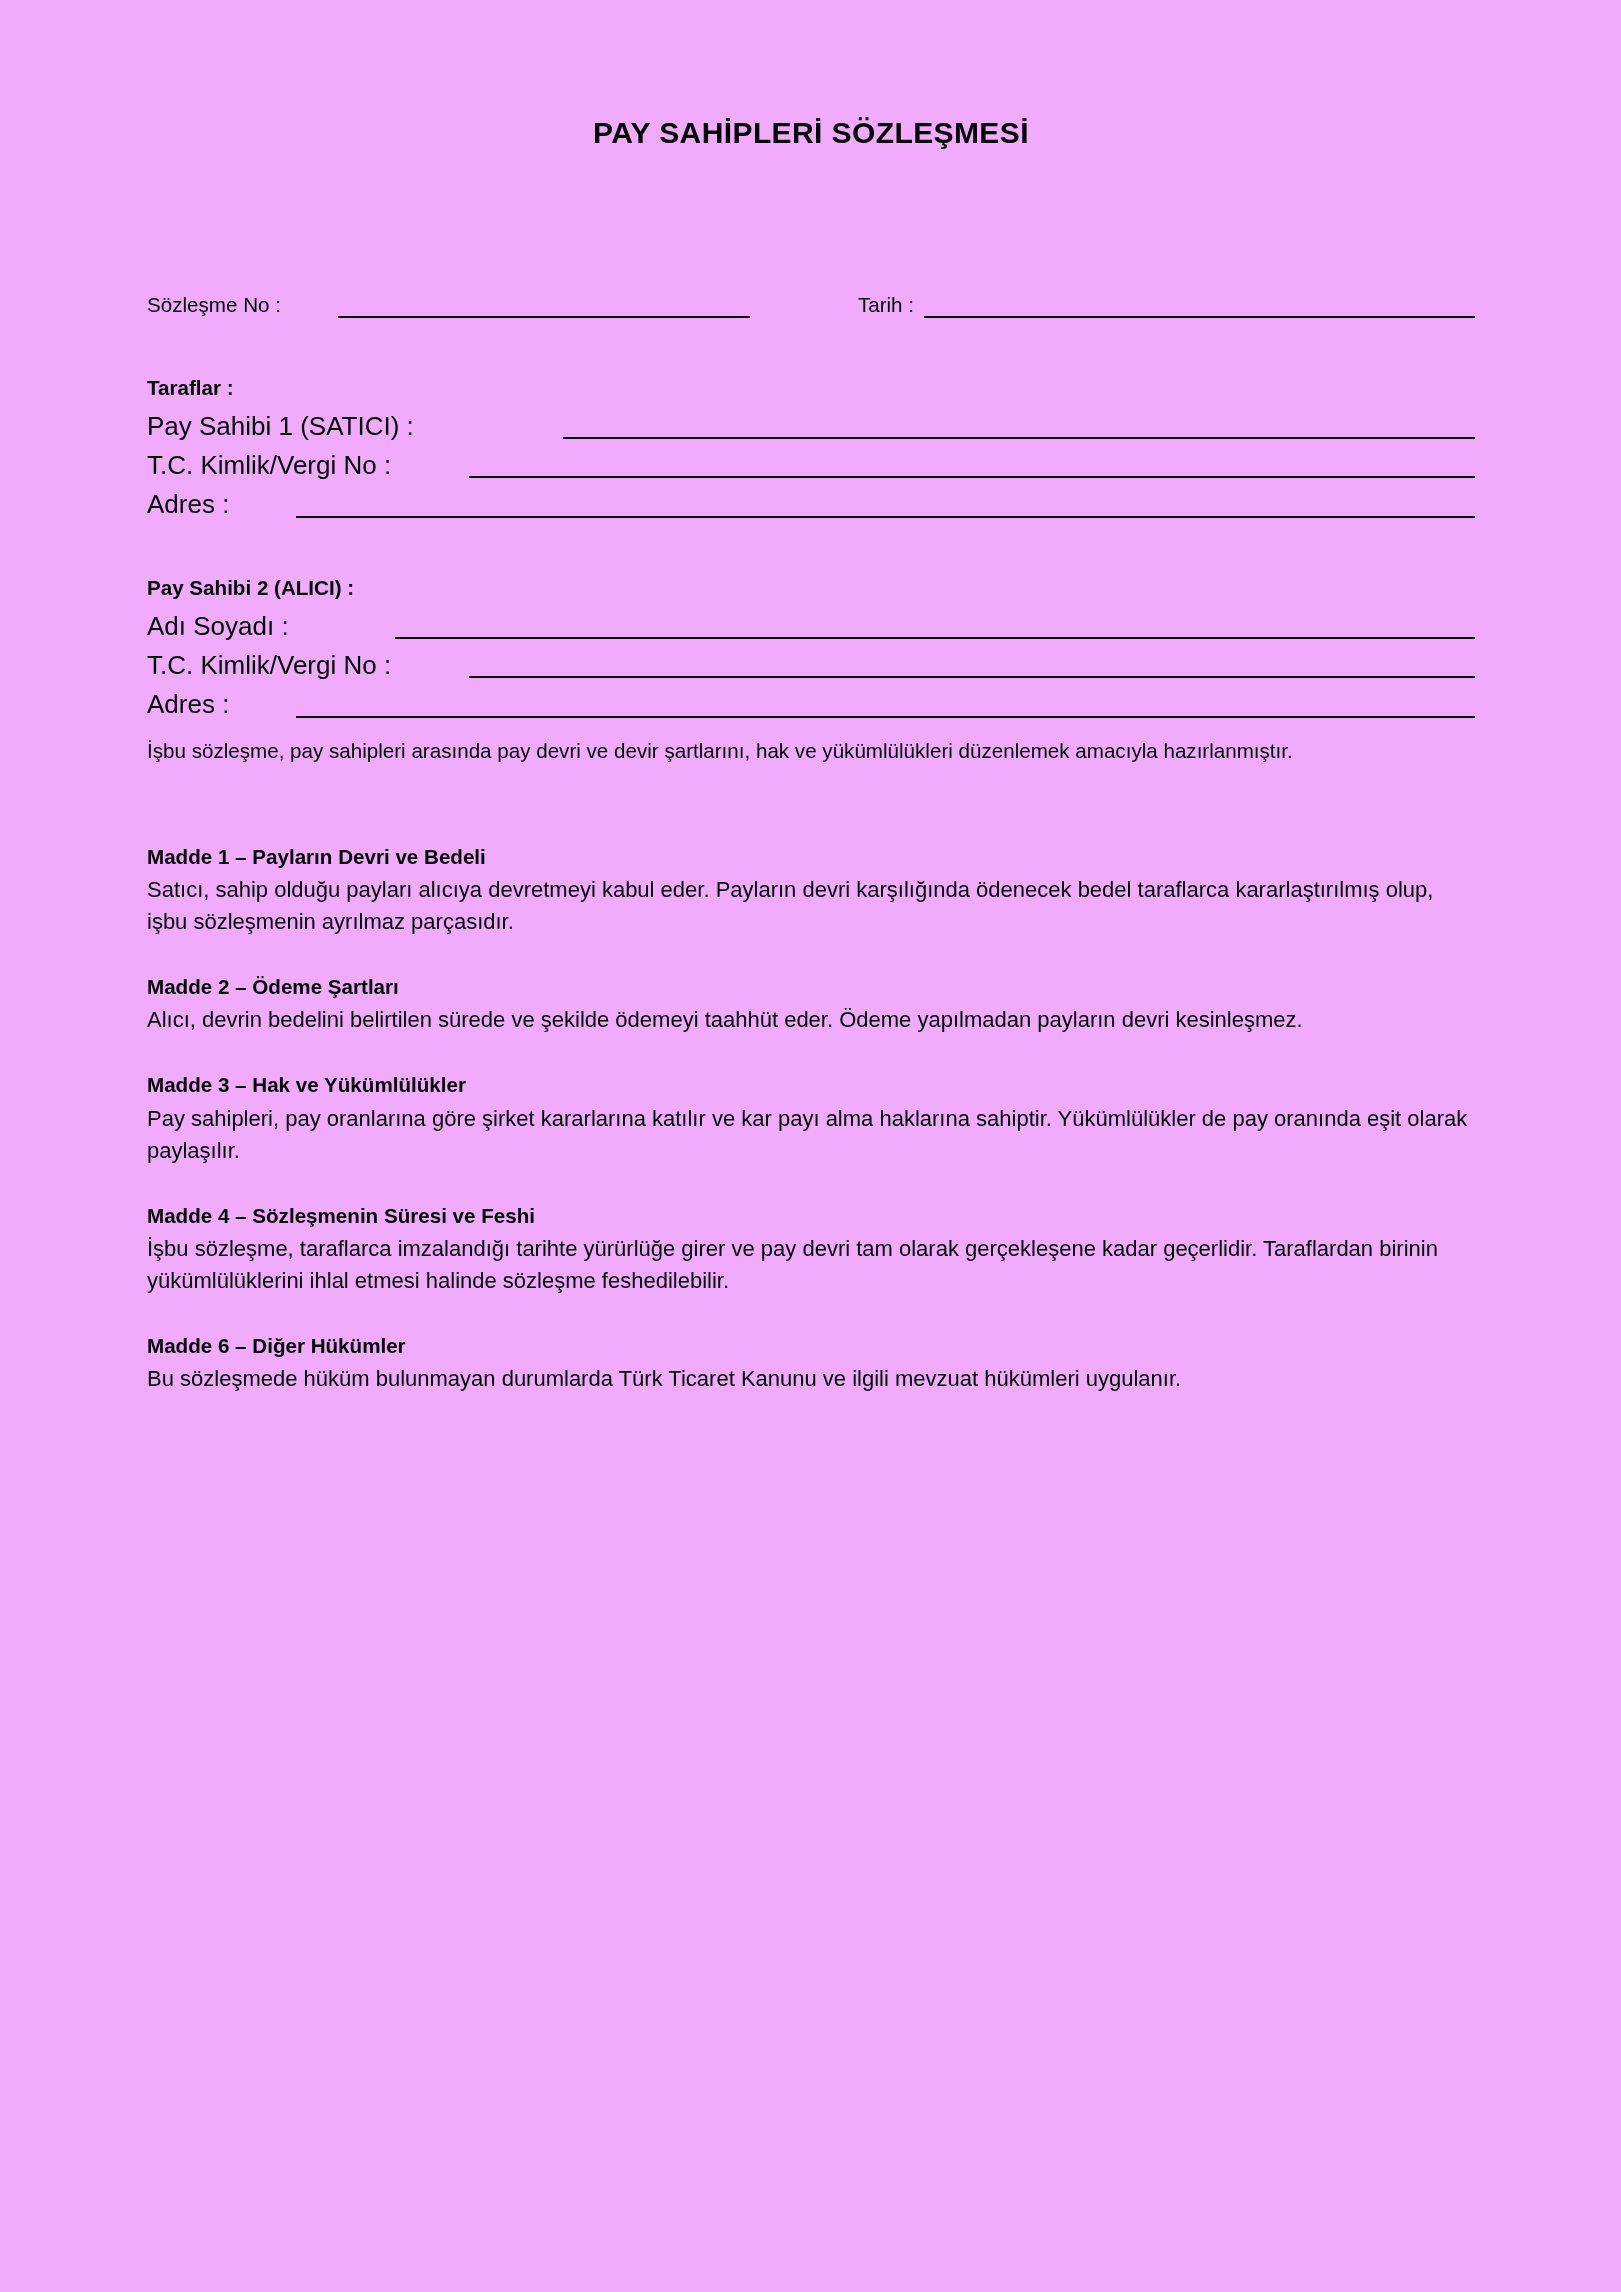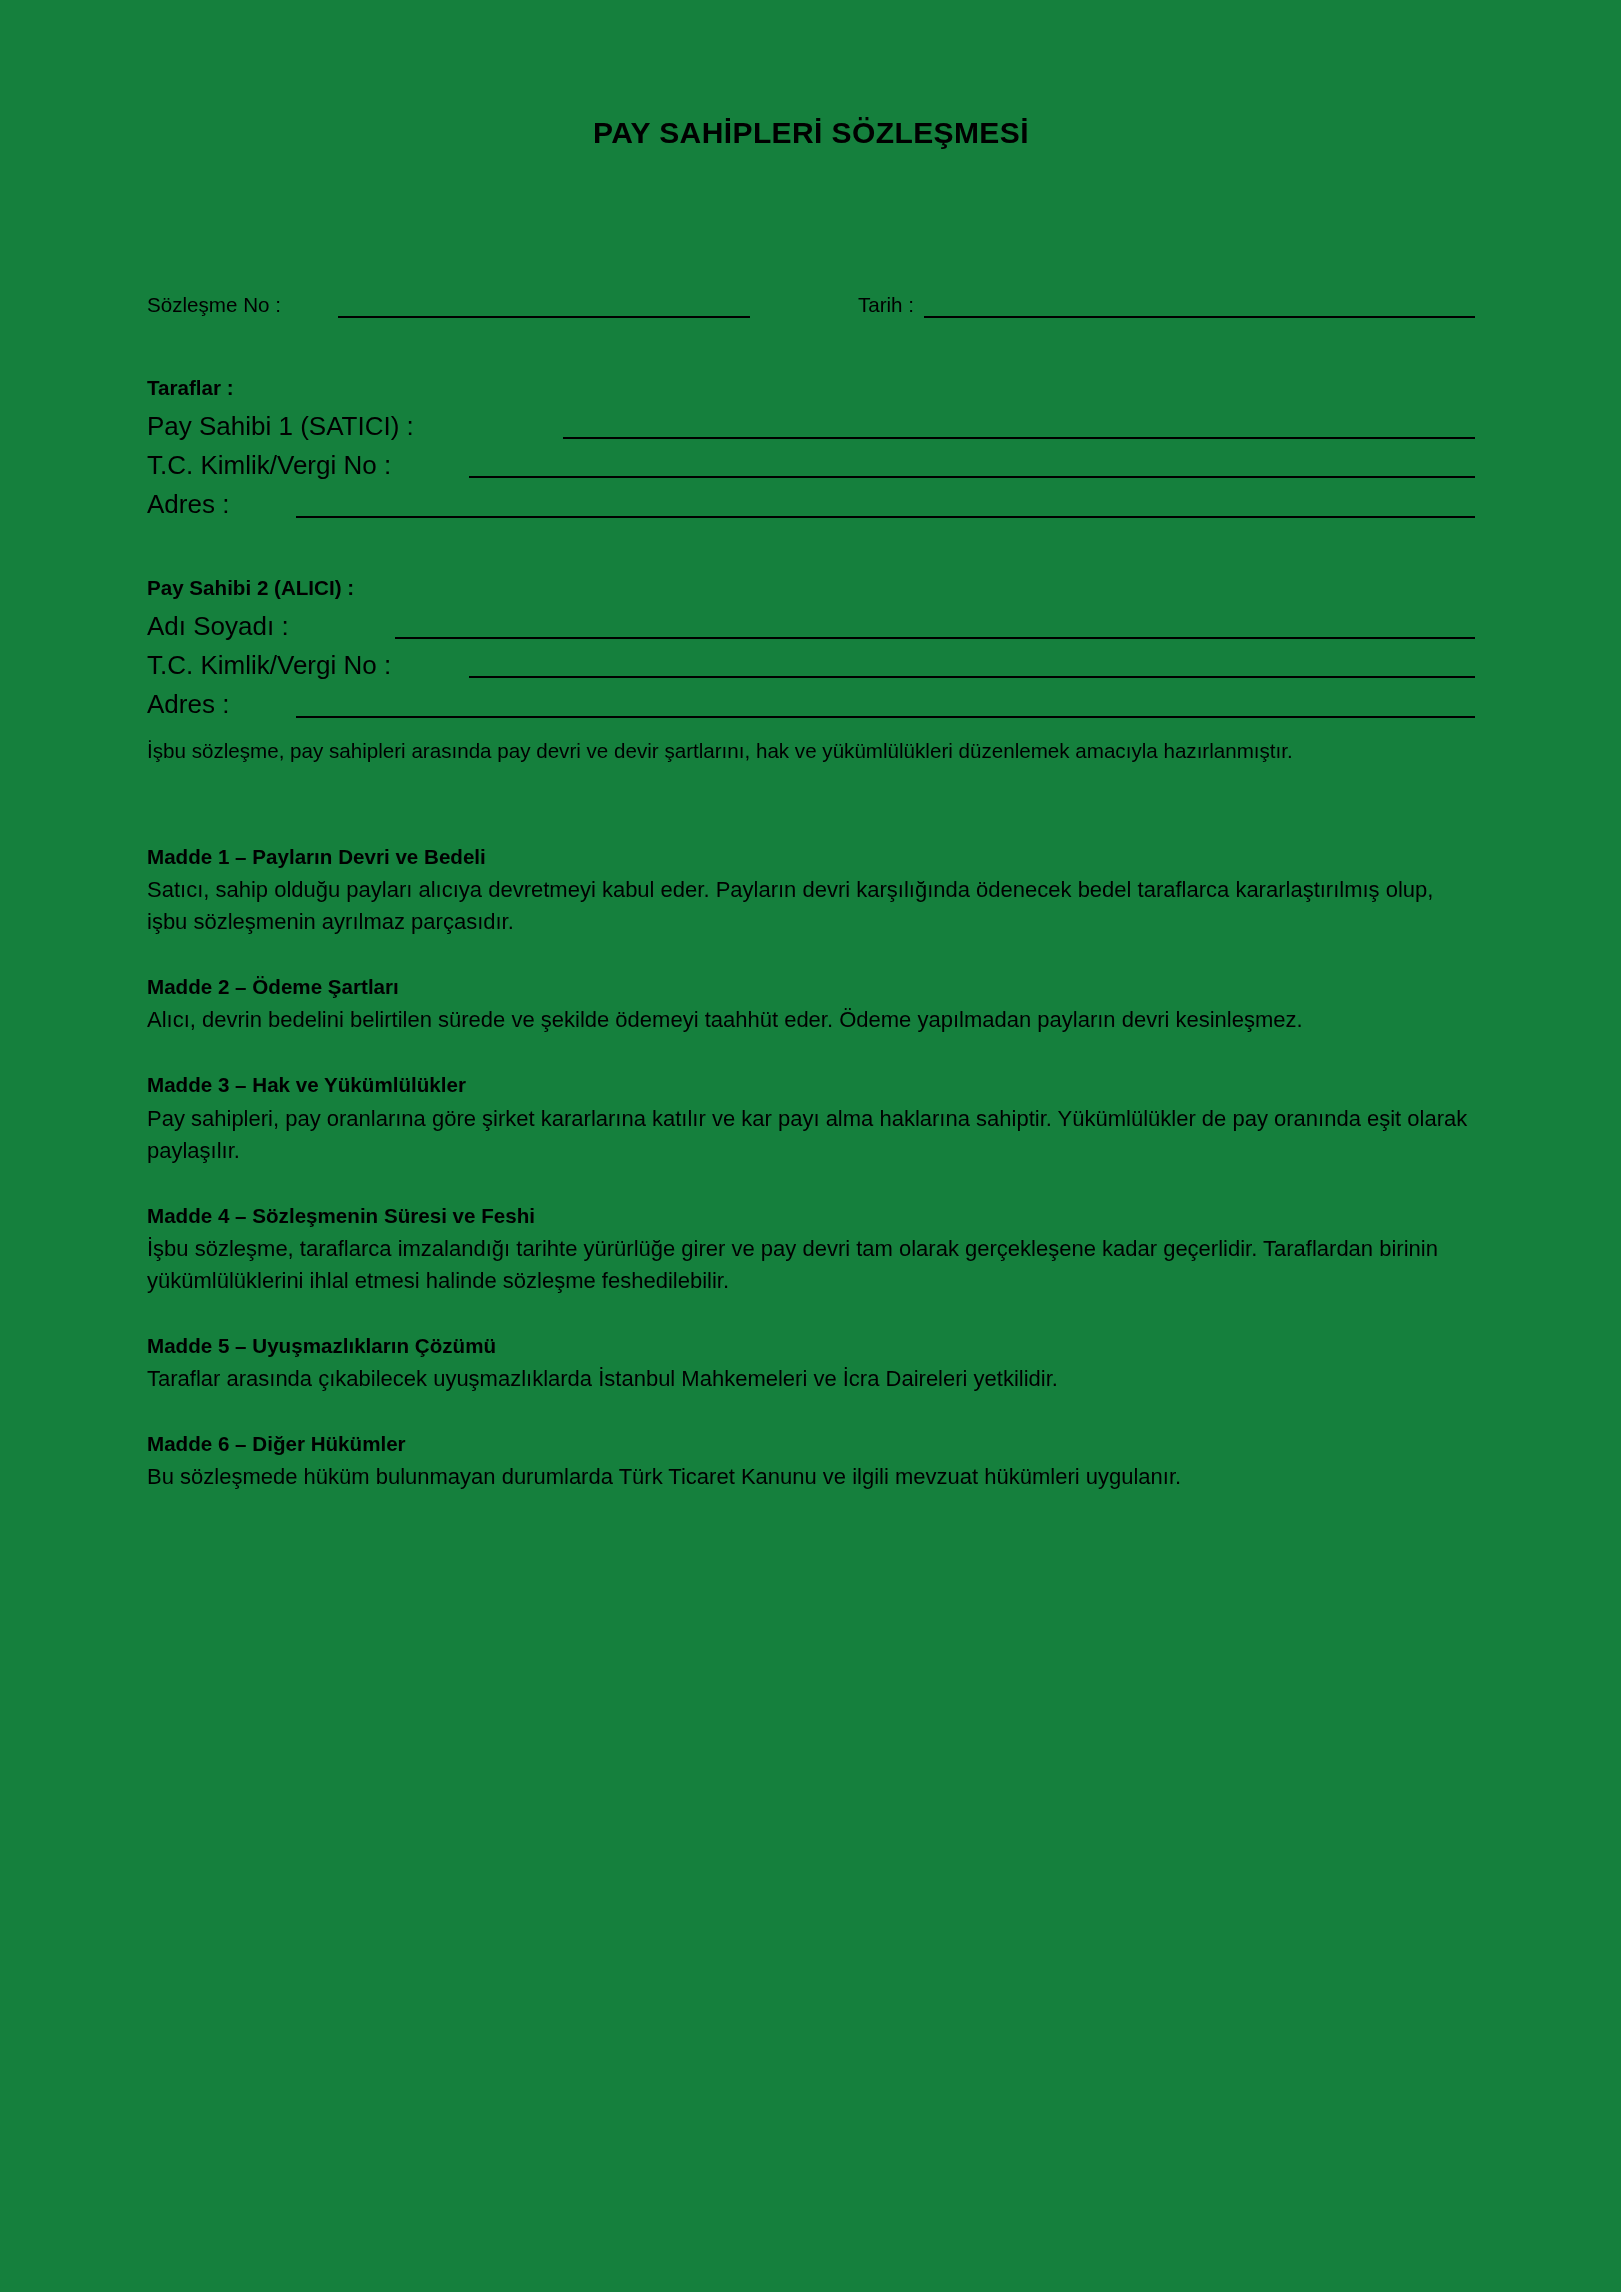--- a/index.html
+++ b/index.html
@@ -13,21 +13,21 @@
     font-family: "Liberation Sans", sans-serif;
     color: #000000;
     -webkit-font-smoothing: antialiased;
   }
   .page {
     position: relative;
     width: 1621px;
     height: 2293px;
     box-sizing: border-box;
     padding: 0;
-    background: #15803d;
+    background: #f0abfc;
   }
   .content {
     position: absolute;
     left: 147px;
     top: 0;
     width: 1328px;
   }
 
   .doc-title {
     text-align: center;
@@ -178,24 +178,20 @@
     <div class="clause">
       <p class="clause-title">Madde 3 – Hak ve Yükümlülükler</p>
       <p class="clause-body">Pay sahipleri, pay oranlarına göre şirket kararlarına katılır ve kar payı alma haklarına sahiptir. Yükümlülükler de pay oranında eşit olarak paylaşılır.</p>
     </div>
 
     <div class="clause">
       <p class="clause-title">Madde 4 – Sözleşmenin Süresi ve Feshi</p>
       <p class="clause-body">İşbu sözleşme, taraflarca imzalandığı tarihte yürürlüğe girer ve pay devri tam olarak gerçekleşene kadar geçerlidir. Taraflardan birinin yükümlülüklerini ihlal etmesi halinde sözleşme feshedilebilir.</p>
     </div>
 
-    <div class="clause">
-      <p class="clause-title">Madde 5 – Uyuşmazlıkların Çözümü</p>
-      <p class="clause-body">Taraflar arasında çıkabilecek uyuşmazlıklarda İstanbul Mahkemeleri ve İcra Daireleri yetkilidir.</p>
-    </div>
 
     <div class="clause">
       <p class="clause-title">Madde 6 – Diğer Hükümler</p>
       <p class="clause-body">Bu sözleşmede hüküm bulunmayan durumlarda Türk Ticaret Kanunu ve ilgili mevzuat hükümleri uygulanır.</p>
     </div>
 
   </div>
 </div>
 
 

